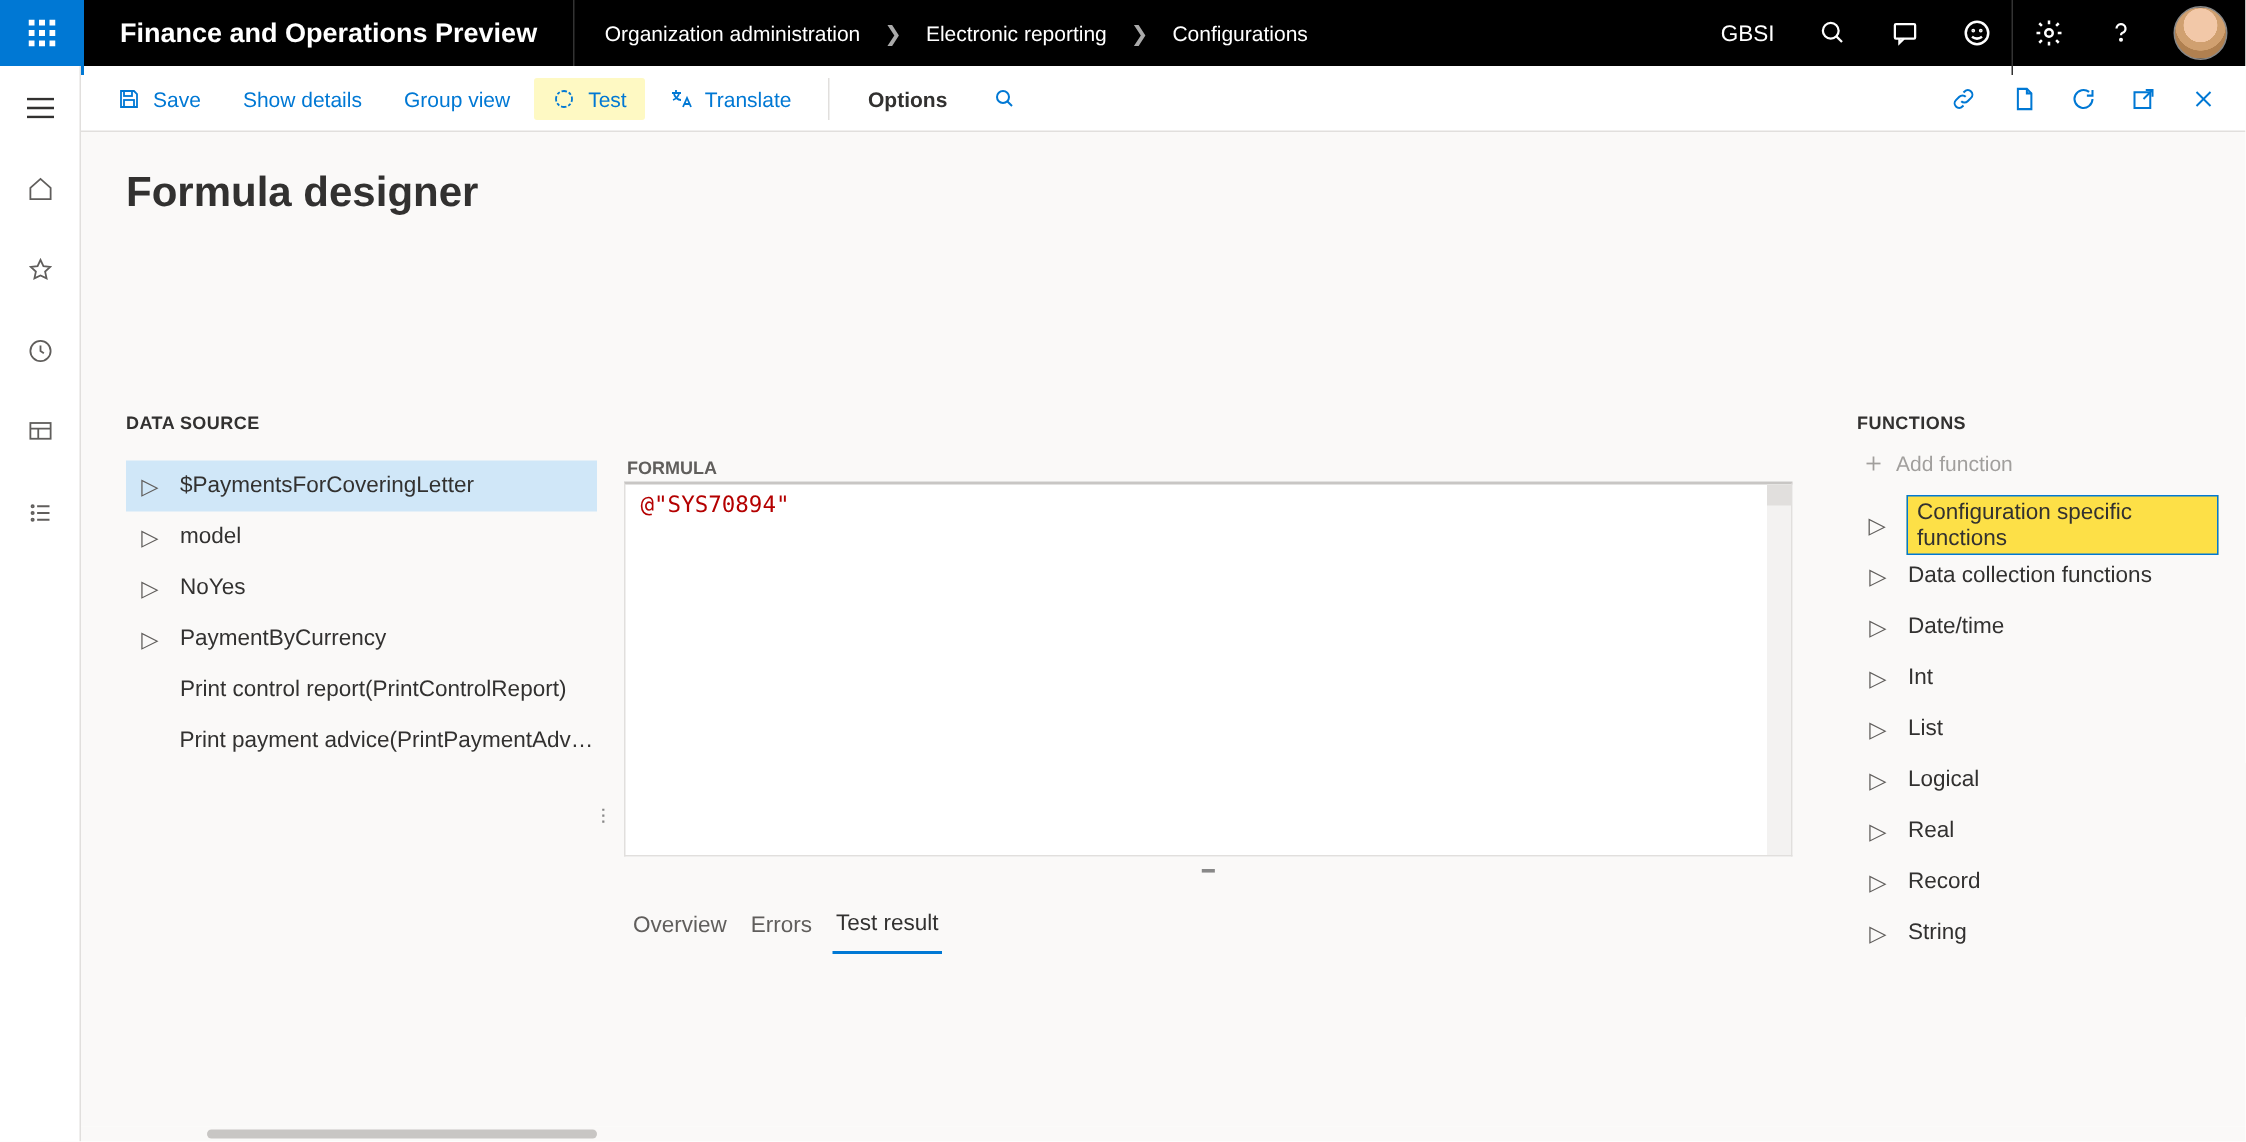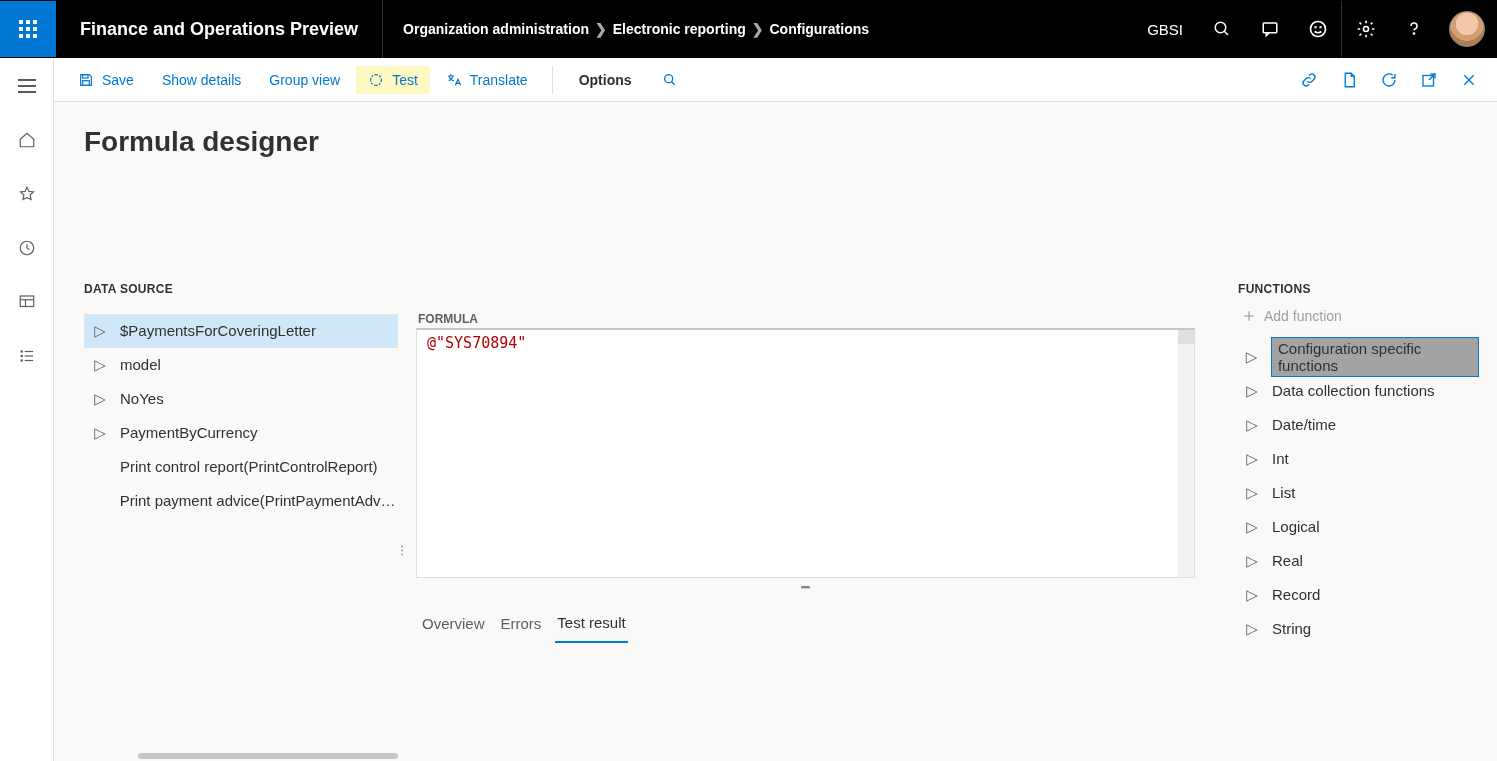--- a/index.html
+++ b/index.html
@@ -1,23 +1,23 @@
 <!DOCTYPE html>
 <html><head>
 <meta charset="utf-8">
 <style>
   * { box-sizing: border-box; margin: 0; padding: 0; }
   html, body { height: 100%; font-family: "Segoe UI", Arial, sans-serif; font-size: 14px; color: #323130; background: #fff; }
   body { width: 1497px; height: 761px; overflow: hidden; display: flex; flex-direction: column; }
 
   
-  .topbar { height: 58px; background: #000; color: #fff; display: flex; align-items: center; }
+  .topbar { height: 44px; background: #000; color: #fff; display: flex; align-items: center; }
   .waffle { width: 56px; height: 56px; background: #0078d4; display: flex; align-items: center; justify-content: center; cursor: pointer; }
   .app-title { padding: 0 24px; font-size: 18px; font-weight: 600; border-right: 1px solid #333; height: 100%; display: flex; align-items: center; }
-  .breadcrumb { display: flex; padding: 0 20px; gap: 6px; font-size: 14px; font-weight: bold; }
+  .breadcrumb { display: flex; padding: 0 20px; gap: 16px; font-size: 14px; }
   .breadcrumb span.crumb { cursor: pointer; }
   .breadcrumb .chev { color: #aaa; }
   .topbar-spacer { flex: 1; }
   .topbar-right { display: flex; align-items: center; height: 100%; }
   .topbar-right .company { padding: 0 14px; font-size: 15px; }
   .topbar-right .ticon { width: 48px; height: 56px; display: flex; align-items: center; justify-content: center; cursor: pointer; border-left: 1px solid rgba(255,255,255,0); }
   .topbar-right .ticon.sep-l { border-left: 1px solid #333; }
   .avatar { width: 36px; height: 36px; border-radius: 50%; background: radial-gradient(circle at 50% 35%, #f2c8a8 0 40%, #d0a070 41% 60%, #b08050 61% 100%); margin: 0 12px; cursor: pointer; border: 1px solid #888; }
 
   
@@ -73,21 +73,21 @@
   .tab { padding: 6px 2px 10px 2px; cursor: pointer; color: #605e5c; font-size: 15px; }
   .tab.active { color: #323130; font-weight: 500; border-bottom: 2px solid #0078d4; }
 
   .result-area { padding: 26px 6px; font-size: 15px; line-height: 1.6; color: #323130; }
 
   
   .fn-col { padding-right: 18px; margin-left: 31px; }
   .fn-add { color: #a19f9d; display: inline-flex; align-items: center; gap: 8px; margin-bottom: 10px; padding-left: 4px; cursor: default; }
   .fn-tree { margin-top: 6px; }
   .fn-item { display: flex; align-items: center; height: 34px; padding-left: 6px; cursor: pointer; font-size: 15px; }
-  .fn-item.selected .fn-label { border: 1px solid #0078d4; padding: 2px 6px; background: #a3a3a3; }
+  .fn-item.selected .fn-label { border: 1px solid #0078d4; padding: 2px 6px; background: #fde047; }
   .fn-caret { width: 16px; margin-right: 12px; color: #605e5c; display: flex; align-items: center; justify-content: center; }
 
   
   .bottom-scroll { height: 10px; background: #faf9f8; border-top: 0; position: relative; }
   .bottom-scroll .thumb { position: absolute; left: 84px; width: 260px; height: 6px; background: #c8c6c4; border-radius: 3px; top: 2px; }
 
   svg { display: block; }
 </style>
 </head>
 <body>

